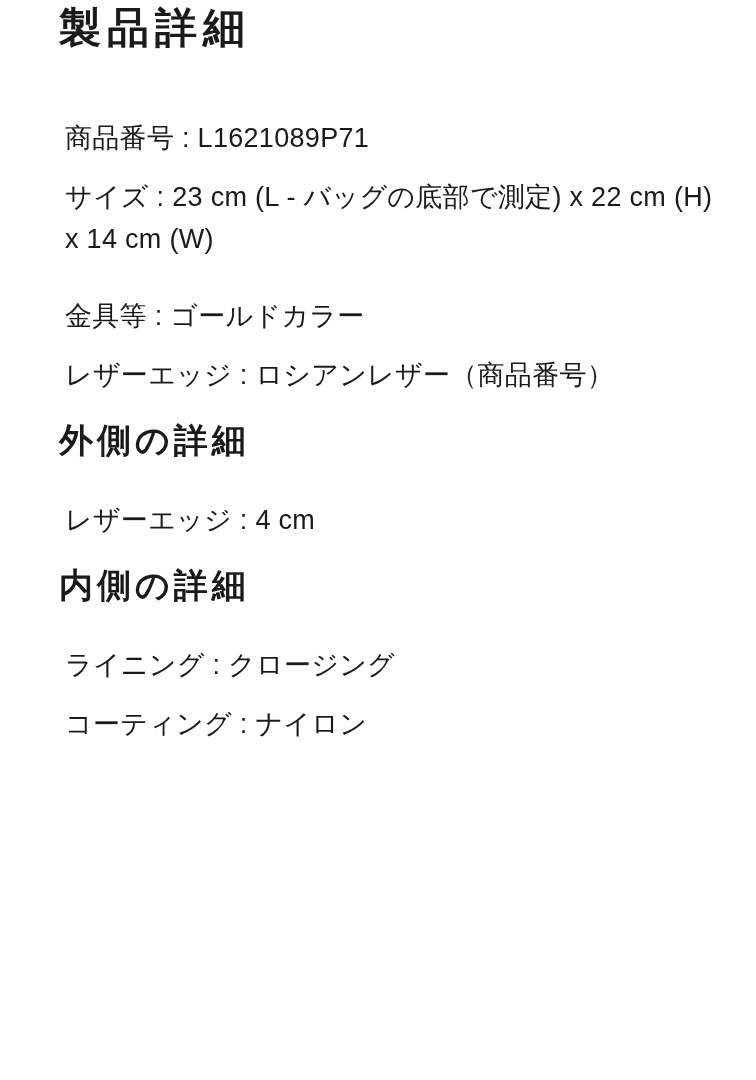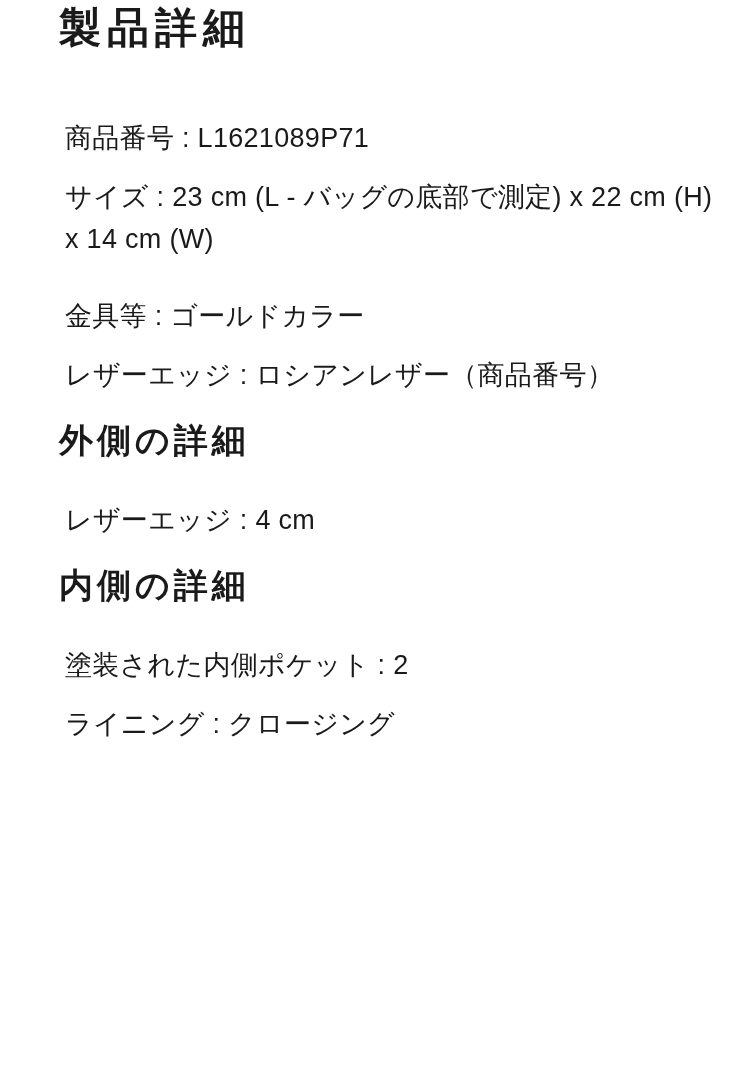--- a/index.html
+++ b/index.html
@@ -71,19 +71,19 @@
 
   <section>
     <h2 class="section-heading">外側の詳細</h2>
 
     <p class="spec"><span>レザーエッジ</span><span> : </span><span>4 cm</span></p>
   </section>
 
   <section>
     <h2 class="section-heading">内側の詳細</h2>
 
-    <p class="spec"><span>塗装された内側ポケット</span><span> : </span><span>2</span></p>
 
     <p class="spec"><span>ライニング</span><span> : </span><span>クロージング</span></p>
 
+    <p class="spec"><span>コーティング</span><span> : </span><span>ナイロン</span></p>
   </section>
 
 </main>
 
 </body></html>

